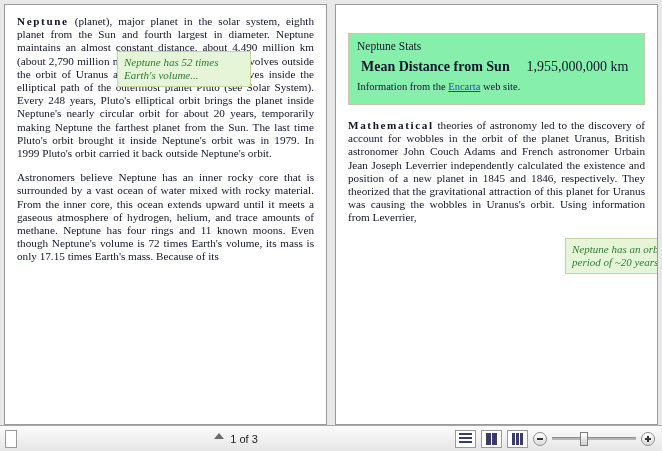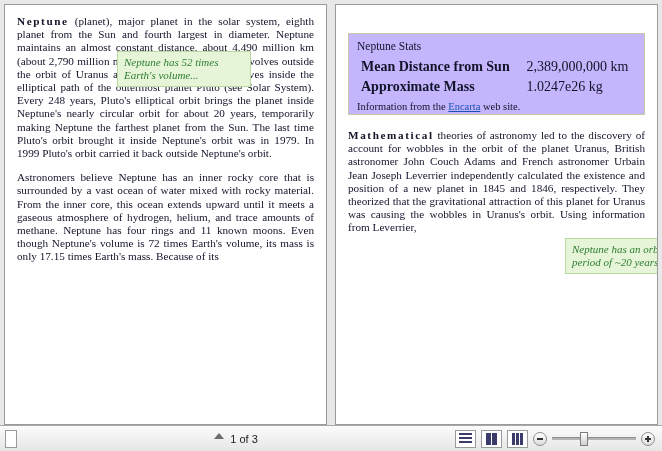--- a/index.html
+++ b/index.html
@@ -65,22 +65,22 @@
     line-height: 13px;
     padding: 4px 6px;
     z-index: 5;
   }
   #note1 { left: 112px; top: 46px; width: 134px; }
   #note2 { left: 229px; top: 233px; width: 136px; }
 
   
   .stats-wrap {
     border: 1px solid #c9c9a8;
-    background: #c4b5fd;
-    padding: 6px 8px 2px 8px;
+    background: #86efac;
+    padding: 6px 8px 12px 8px;
     margin: 18px 0 14px 0;
   }
   .stats-title {
     font-size: 11.5px;
     color: #12142a;
     margin-bottom: 5px;
   }
   table.stats {
     border-collapse: collapse;
     width: 100%;
@@ -212,25 +212,21 @@
       <div class="note" id="note1">Neptune has 52 times Earth's volume...</div>
     </div>
 
     <div class="page">
       <div class="stats-wrap">
         <div class="stats-title">Neptune Stats</div>
         <table class="stats">
           <tbody>
               <tr>
             <td class="lbl">Mean Distance from Sun</td>
-            <td class="val">2,389,000,000 km</td>
-          </tr>
-          <tr>
-            <td class="lbl">Approximate Mass</td>
-            <td class="val">1.0247e26 kg</td>
+            <td class="val">1,955,000,000 km</td>
           </tr>
         </tbody>
           </table>
         <div class="stats-src"><span>Information from the </span><span class="link">Encarta</span><span> web site.</span></div>
       </div>
 
       <div class="col">
         <p><span class="headword">Mathematical</span><span> theories of astronomy led to the discovery of account for wobbles in the orbit of the planet Uranus, British astronomer John Couch Adams and French astronomer Urbain Jean Joseph Leverrier independently calculated the existence and position of a new planet in 1845 and 1846, respectively. They theorized that the gravitational attraction of this planet for Uranus was causing the wobbles in Uranus's orbit. Using information from Leverrier,</span></p>
       </div>
       <div class="note" id="note2">Neptune has an orbital period of ~20 years...</div>

